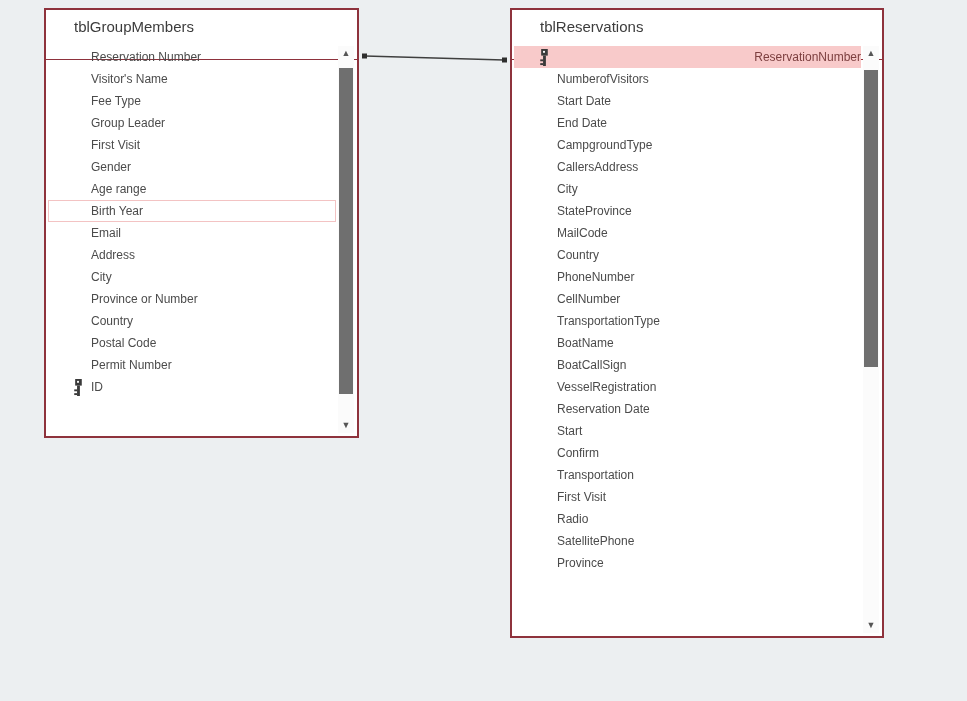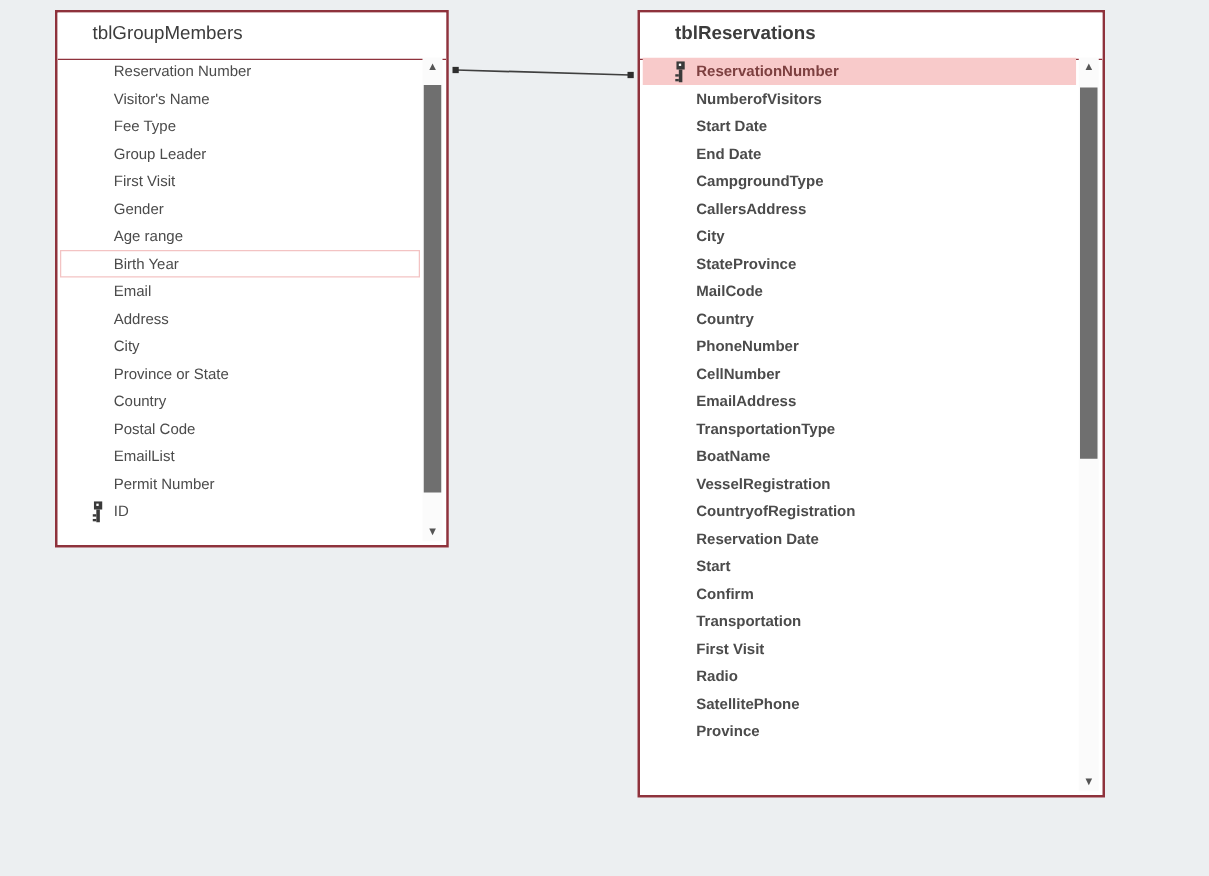--- a/index.html
+++ b/index.html
@@ -22,21 +22,21 @@
   .canvas{position:absolute;inset:0;}
   svg.rel{position:absolute;left:0;top:0;pointer-events:none;}
 
   .table-card{
     position:absolute;
     background:#ffffff;
     border:2px solid var(--tbl-border);
     overflow:hidden;
   }
   .table-card header{
-    height:38px;
+    height:50px;
     line-height:33px;
     padding-left:28px;
     font-size:15px;
     color:var(--title-txt);
     border-bottom:1px solid var(--tbl-border);
     background:#ffffff;
     white-space:nowrap;
   }
   .fields{
     position:absolute;
@@ -48,20 +48,21 @@
     height:22px;
     line-height:22px;
     font-size:12px;
     color:var(--txt);
     padding-left:43px;
     white-space:nowrap;
   }
   .row.sel{
     background:var(--sel-bg);
     color:var(--sel-text);
+    text-align:right;
   }
   .row.outline{
     box-shadow:inset 0 0 0 1px var(--sel-outline);
   }
   .row .keyicon{
     position:absolute;
     left:25px; top:3px;
     width:10px; height:17px;
     display:inline-block;
   }
@@ -100,66 +101,64 @@
         <div class="row"><span>Visitor's Name</span></div>
         <div class="row"><span>Fee Type</span></div>
         <div class="row"><span>Group Leader</span></div>
         <div class="row"><span>First Visit</span></div>
         <div class="row"><span>Gender</span></div>
         <div class="row"><span>Age range</span></div>
         <div class="row outline"><span>Birth Year</span></div>
         <div class="row"><span>Email</span></div>
         <div class="row"><span>Address</span></div>
         <div class="row"><span>City</span></div>
-        <div class="row"><span>Province or State</span></div>
+        <div class="row"><span>Province or Number</span></div>
         <div class="row"><span>Country</span></div>
         <div class="row"><span>Postal Code</span></div>
-        <div class="row"><span>EmailList</span></div>
         <div class="row"><span>Permit Number</span></div>
         <div class="row"><span class="keyicon"><svg viewBox="0 0 10 18" width="10" height="17">
               <rect x="2" y="0" width="7" height="7" fill="#3a3a3a"></rect>
               <rect x="4" y="2" width="2" height="2" fill="#ffffff"></rect>
               <rect x="4" y="7" width="3" height="11" fill="#3a3a3a"></rect>
               <rect x="1" y="11" width="3" height="2" fill="#3a3a3a"></rect>
               <rect x="1" y="15" width="3" height="2" fill="#3a3a3a"></rect>
             </svg></span><span>ID</span></div>
       </div>
     <div class="scrollbar">
       <div class="sb-arrow up">▲</div>
       <div class="sb-thumb" style="top:22px;height:326px;"></div>
       <div class="sb-arrow down">▼</div>
     </div>
   </section>
 
-  <section class="table-card" style="left:510px;top:8px;width:374px;height:630px;font-weight:bold;">
+  <section class="table-card" style="left:510px;top:8px;width:374px;height:630px;">
     <header>tblReservations</header>
     <div class="fields">
         <div class="row sel"><span class="keyicon"><svg viewBox="0 0 10 18" width="10" height="17">
               <rect x="2" y="0" width="7" height="7" fill="#3a3a3a"></rect>
               <rect x="4" y="2" width="2" height="2" fill="#ffffff"></rect>
               <rect x="4" y="7" width="3" height="11" fill="#3a3a3a"></rect>
               <rect x="1" y="11" width="3" height="2" fill="#3a3a3a"></rect>
               <rect x="1" y="15" width="3" height="2" fill="#3a3a3a"></rect>
             </svg></span><span>ReservationNumber</span></div>
         <div class="row"><span>NumberofVisitors</span></div>
         <div class="row"><span>Start Date</span></div>
         <div class="row"><span>End Date</span></div>
         <div class="row"><span>CampgroundType</span></div>
         <div class="row"><span>CallersAddress</span></div>
         <div class="row"><span>City</span></div>
         <div class="row"><span>StateProvince</span></div>
         <div class="row"><span>MailCode</span></div>
         <div class="row"><span>Country</span></div>
         <div class="row"><span>PhoneNumber</span></div>
         <div class="row"><span>CellNumber</span></div>
-        <div class="row"><span>EmailAddress</span></div>
         <div class="row"><span>TransportationType</span></div>
         <div class="row"><span>BoatName</span></div>
+        <div class="row"><span>BoatCallSign</span></div>
         <div class="row"><span>VesselRegistration</span></div>
-        <div class="row"><span>CountryofRegistration</span></div>
         <div class="row"><span>Reservation Date</span></div>
         <div class="row"><span>Start</span></div>
         <div class="row"><span>Confirm</span></div>
         <div class="row"><span>Transportation</span></div>
         <div class="row"><span>First Visit</span></div>
         <div class="row"><span>Radio</span></div>
         <div class="row"><span>SatellitePhone</span></div>
         <div class="row"><span>Province</span></div>
       </div>
     <div class="scrollbar">

